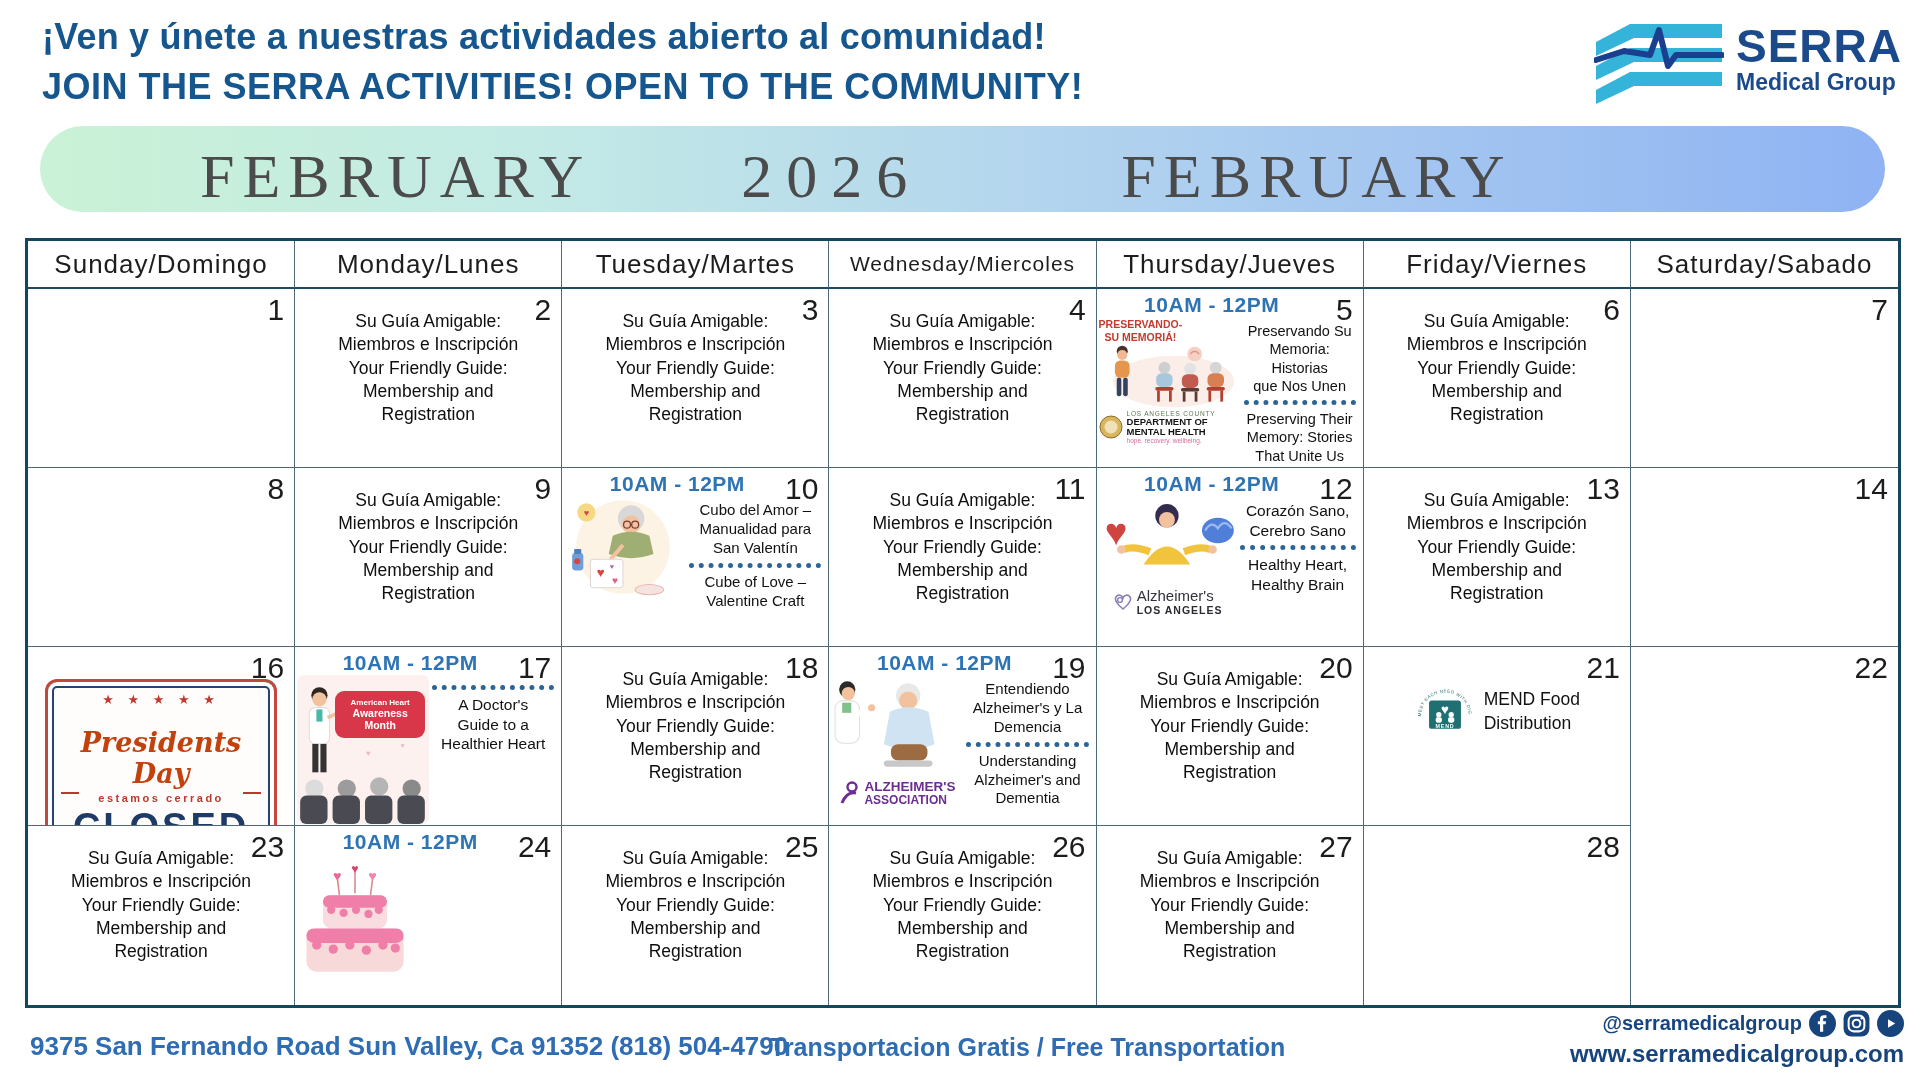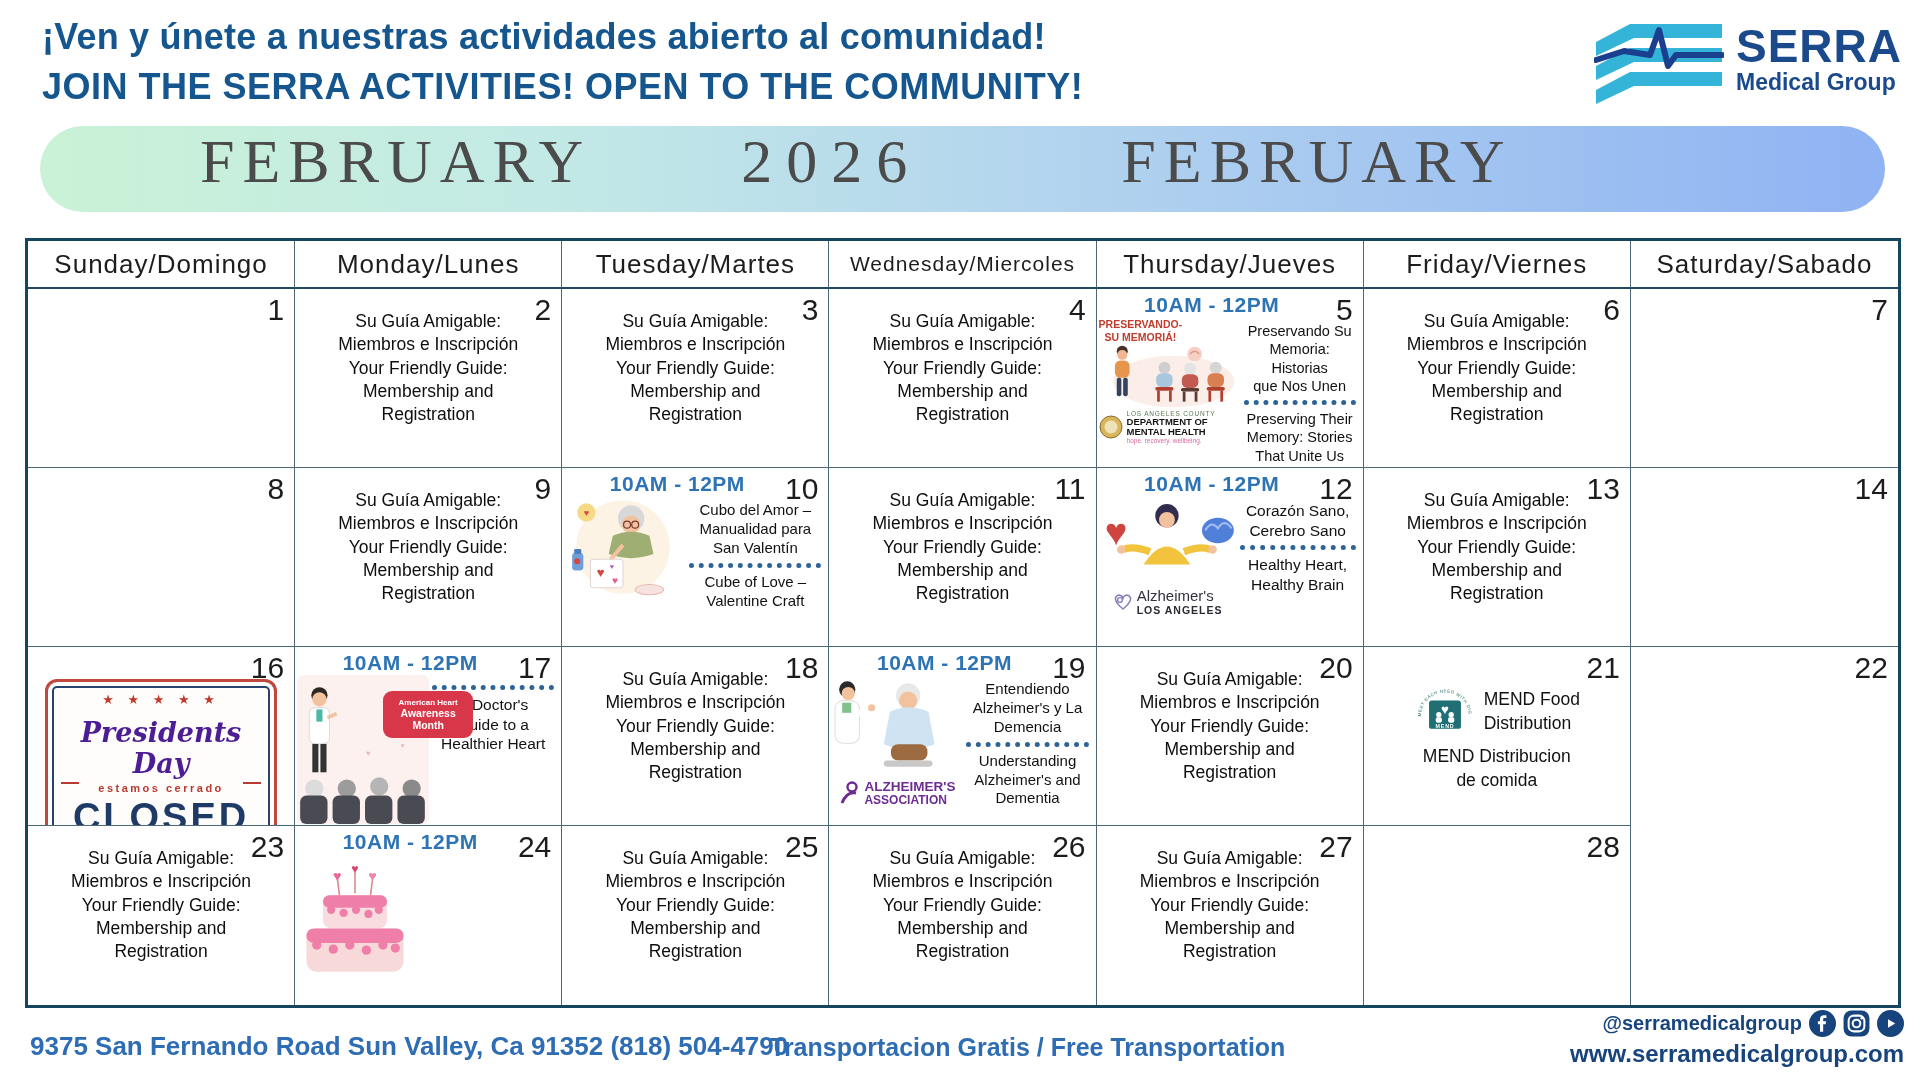--- a/index.html
+++ b/index.html
@@ -10,21 +10,21 @@
   .title-es{position:absolute;left:42px;top:16px;font-size:36px;font-weight:800;color:#15568f;letter-spacing:.2px;}
   .title-en{position:absolute;left:42px;top:66px;font-size:36px;font-weight:800;color:#15568f;letter-spacing:.5px;}
   .logo{position:absolute;right:18px;top:8px;display:flex;align-items:center;gap:12px;}
   .logo-text{display:flex;flex-direction:column;line-height:1;}
   .logo-name{font-size:46px;font-weight:800;color:#1b4a8c;letter-spacing:1px;}
   .logo-sub{font-size:23px;font-weight:600;color:#1b4a8c;margin-top:2px;}
 
   
   .banner{position:absolute;left:40px;top:126px;width:1845px;height:86px;border-radius:43px;
           background:linear-gradient(90deg,#c9f2d6 0%,#c3e9e6 28%,#b3d4ee 55%,#8fb3f3 100%);
-          display:flex;align-items:flex-start;font-family:"Liberation Serif", serif;
+          display:flex;align-items:flex-end;font-family:"Liberation Serif", serif;
           color:#4b4b4b;font-size:62px;letter-spacing:8px;font-weight:500;}
   .banner .m-left{margin-left:160px;}
   .banner .m-year{margin-left:150px;letter-spacing:14px;}
   .banner .m-right{margin-left:200px;}
 
   
   .cal{position:absolute;left:25px;top:238px;width:1870px;border:3px solid #16455e;background:#fff;
        display:grid;grid-template-columns:repeat(7,1fr);grid-template-rows:48px repeat(4,179px);}
   .hcell{border-right:1px solid #4c6879;border-bottom:2px solid #1d4a60;display:flex;align-items:center;
          justify-content:center;font-size:26px;letter-spacing:1px;color:#1d1d1d;background:#fff;}
@@ -52,30 +52,30 @@
 
   .illus{flex:none;position:relative;}
   .alz-la{display:flex;align-items:center;gap:4px;justify-content:center;margin-top:1px;}
   .alz-la-1{font-size:15px;color:#33313d;}
   .alz-la-2{font-size:10.5px;font-weight:800;letter-spacing:1px;color:#2b2a33;}
   .assoc{display:flex;align-items:center;gap:3px;justify-content:center;margin-top:1px;}
   .assoc-1{font-size:13.5px;font-weight:800;color:#6d2c91;line-height:1;}
   .assoc-2{font-size:12px;font-weight:800;color:#6d2c91;line-height:1;}
 
   .sign17{position:absolute;left:38px;top:16px;width:86px;background:#d8374a;border-radius:9px;
-          color:#fff;text-align:center;padding:7px 2px;z-index:2;margin-left:48px;}
+          color:#fff;text-align:center;padding:7px 2px;z-index:2;}
   .sign17 .s1{font-size:8px;font-weight:700;}
   .sign17 .s2,.sign17 .s3{font-size:10.5px;font-weight:800;line-height:1.15;}
 
   
   .pday{width:214px;margin:32px auto 0 auto;background:#fffdfb;border:3px solid #c2473c;border-radius:12px;
         box-shadow:inset 0 0 0 4px #fff, inset 0 0 0 6px #27436e;
         text-align:center;padding:10px 6px 12px 6px;}
   .pday-stars{color:#c0392b;font-size:13px;letter-spacing:5px;}
-  .pday-script{font-family:"DejaVu Serif", serif;font-style:italic;font-weight:700;font-size:27px;color:#4c1d95;margin-top:10px;}
+  .pday-script{font-family:"DejaVu Serif", serif;font-style:italic;font-weight:700;font-size:27px;color:#c2410c;margin-top:20px;}
   .pday-sub{display:flex;align-items:flex-start;gap:19px;justify-content:center;color:#b8392f;font-weight:800;
             font-size:11px;letter-spacing:2.5px;margin-top:3px;}
   .pday-sub .ln{flex:none;width:18px;border-top:2px solid #b8392f;}
   .pday-closed{font-size:38px;font-weight:900;color:#1e3a66;letter-spacing:3px;margin-top:2px;}
 
   
   .mend-body{padding-top:34px;}
   .mend-row{display:flex;align-items:center;justify-content:center;gap:8px;}
   .mend-en{font-size:17.5px;text-align:left;white-space:pre-line;line-height:1.35;}
   .mend-es{font-size:17.5px;text-align:center;white-space:pre-line;line-height:1.35;margin-top:2px;}
@@ -445,22 +445,20 @@
           <text x="35" y="37" font-size="15" fill="#ffffff" text-anchor="middle">♥</text>
           <circle cx="28" cy="38" r="3" fill="#ffffff"></circle>
             <rect x="24.5" y="41" width="7" height="6" rx="2" fill="#ffffff"></rect>
           <circle cx="42" cy="38" r="3" fill="#ffffff"></circle>
             <rect x="38.5" y="41" width="7" height="6" rx="2" fill="#ffffff"></rect>
           <text x="35" y="52.5" font-size="6" font-weight="bold" fill="#ffffff" text-anchor="middle" letter-spacing="1">MEND</text>
         </svg>
         <div class="mend-en">MEND Food
 Distribution</div>
       </div>
-      <div class="mend-es">MEND  Distribucion
-de comida</div>
     </div>
   </div>
 
   <div class="cell">
     <div class="daynum">22</div>
   </div>
   <div class="cell">
     <div class="daynum">23</div>
     <div class="std">Su Guía Amigable:
 Miembros e Inscripción

